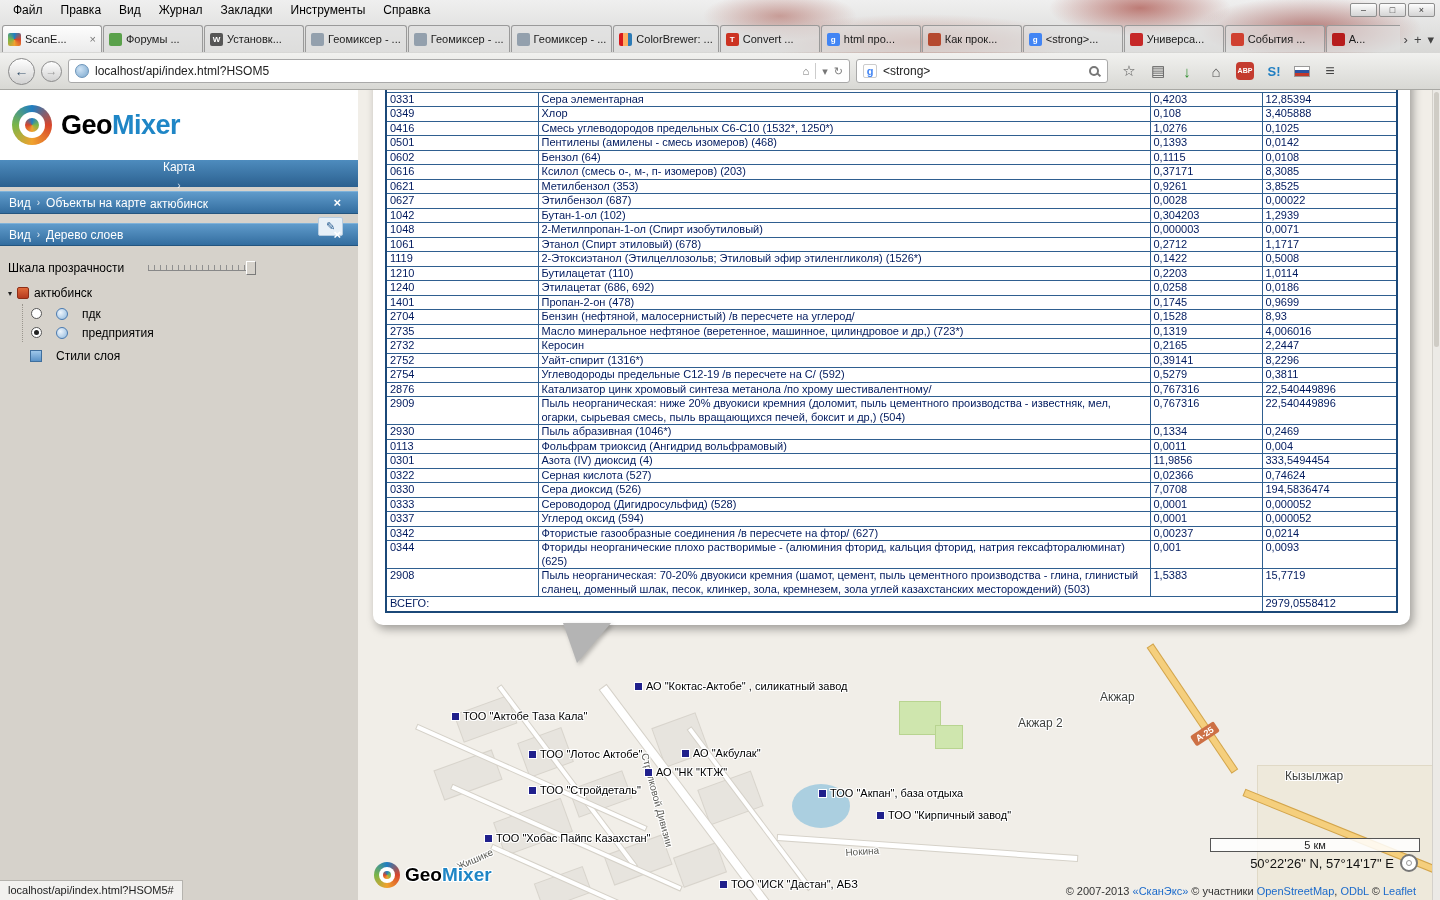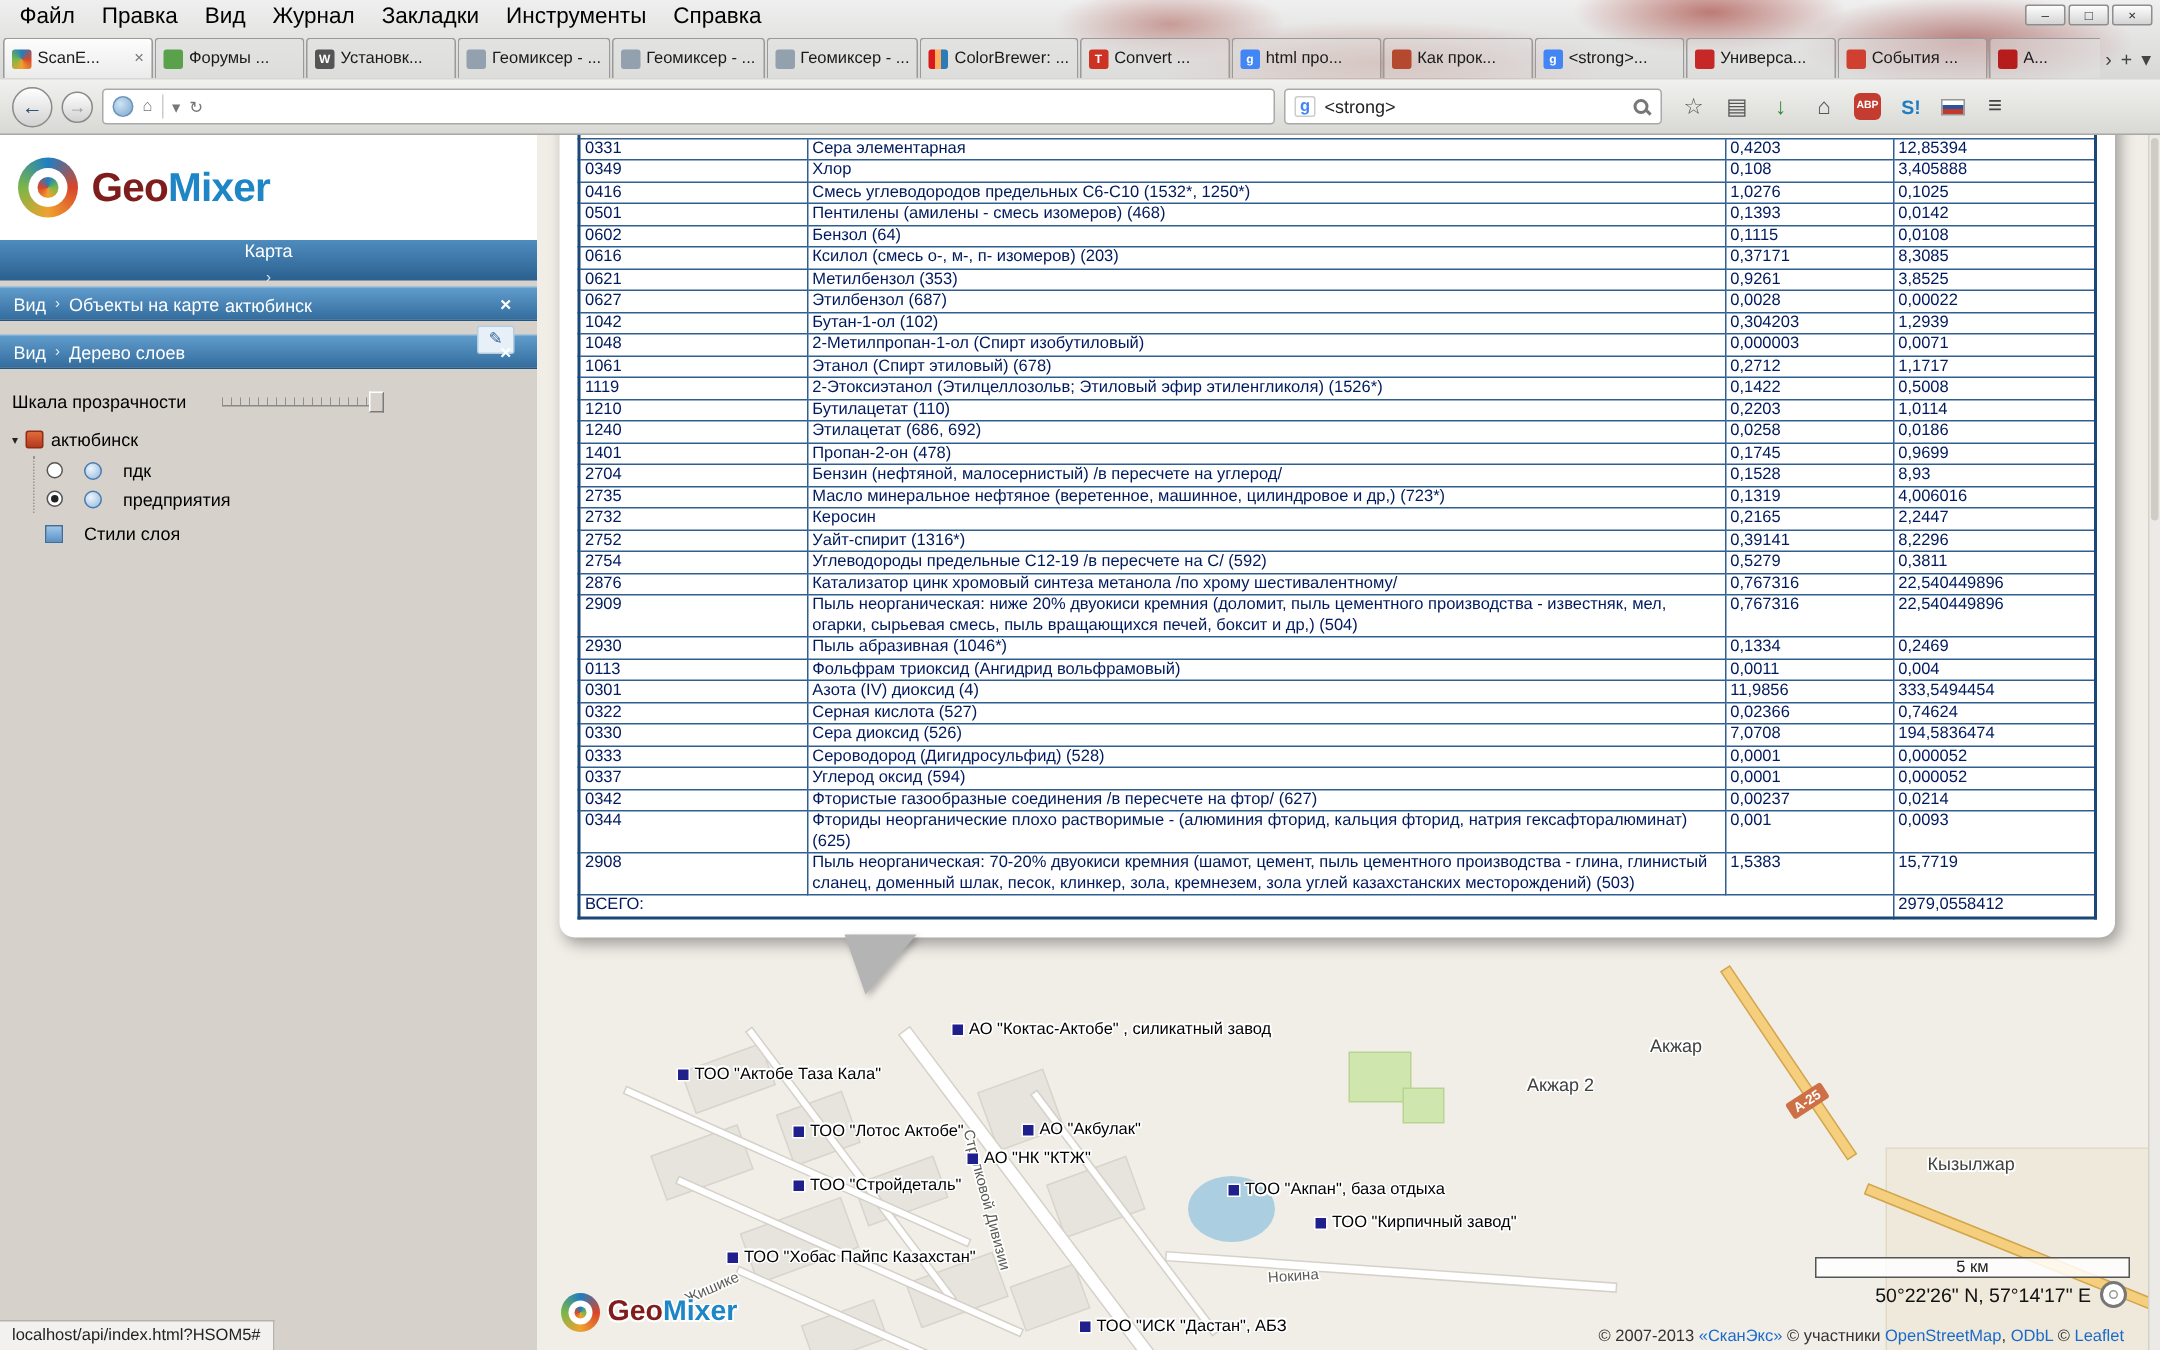--- a/index.html
+++ b/index.html
@@ -16,21 +16,21 @@
     position:absolute; left:0; top:0; right:0; height:53px;
     background:
       radial-gradient(ellipse 130px 40px at 1140px 8px, rgba(150,30,20,.55), transparent 70%),
       radial-gradient(ellipse 220px 40px at 920px 42px, rgba(165,60,40,.35), transparent 70%),
       radial-gradient(ellipse 160px 45px at 1310px 28px, rgba(140,28,22,.5), transparent 70%),
       radial-gradient(ellipse 110px 35px at 780px 16px, rgba(150,42,30,.4), transparent 70%),
       linear-gradient(#efefef,#d7d7d5);
   }
   .menubar{ position:absolute; top:0; left:0; right:0; height:20px; display:flex; align-items:center; padding-left:4px; }
   .menus{ display:flex; }
-  .menu-item{ font-size:15px; color:#000; padding:2px 9px; }
+  .menu-item{ font-size:12px; color:#000; padding:2px 9px; }
   .win-controls{ position:absolute; top:3px; right:5px; display:flex; gap:2px; }
   .winbtn{ width:27px; height:14px; background:linear-gradient(#fdfdfd,#d4d4d4); border:1px solid #8e8e8e; border-radius:2px; font-size:9px; line-height:12px; text-align:center; color:#333; }
 
   .tabbar{ position:absolute; top:20px; left:0; right:0; height:33px; display:flex; align-items:flex-end; padding:0 2px; }
   .tabs{ display:flex; height:28px; flex:1 1 auto; min-width:0; overflow:hidden; }
   .tab{ flex:0 0 100px; display:flex; align-items:center; gap:4px; padding:0 5px; height:27px;
         border:1px solid #9a9a9a; border-bottom:none; border-radius:3px 3px 0 0;
         background:rgba(226,226,226,.55); margin-right:1px; }
   .tab.active{ background:linear-gradient(#fdfdfd,#ebebeb); position:relative; z-index:2; }
   .fav{ width:13px; height:13px; border-radius:2px; flex:none; font-size:8px; font-weight:bold; color:#fff;
@@ -76,21 +76,21 @@
 
   
   .sidebar{ position:absolute; left:0; top:0; width:358px; bottom:0; background:#d6d2cb; }
   .logo-area{ height:70px; background:#fff; display:flex; align-items:center; gap:9px; padding-left:12px; }
   .spiral{ width:40px; height:40px; border-radius:50%; position:relative; flex:none;
            background:conic-gradient(from 90deg,#d8452b,#f0a22e,#7ab648,#1f7ec2,#d8452b); }
   .spiral::after{ content:""; position:absolute; inset:7px; background:#fff; border-radius:50%; }
   .spiral-core{ position:absolute; inset:13px; border-radius:50%; z-index:1;
                 background:conic-gradient(#1f7ec2,#7ab648,#f0a22e,#d8452b,#1f7ec2); }
   .logo-text{ font-size:27px; font-weight:bold; letter-spacing:-0.5px; }
-  .logo-geo{ color:#7f1d1d; } .logo-mixer{ color:#1f86c6; }
+  .logo-geo{ color:#000000; } .logo-mixer{ color:#1f86c6; }
   .map-bar{ height:27px; background:linear-gradient(#4e8cbe,#2b608f); display:flex; align-items:center;
             color:#fff; font-size:12px; padding:0 9px; gap:6px;flex-direction:column; }
   .crumb-sep{ font-size:10px; opacity:.85; }
   .edit-icon{ margin-left:auto; margin-right:6px; width:25px; height:19px; background:#e7f0f8;
               border:1px solid #b7cde0; border-radius:2px; color:#2a5f93; font-size:11px; text-align:center; line-height:17px; }
   .panel-hdr{ height:23px; background:linear-gradient(#5f9bcb,#336d9f); display:flex; align-items:center;
               color:#fff; font-size:12px; padding:0 9px 0 9px; gap:6px;
               border-top:1px solid #7fb2d9; border-bottom:1px solid #24557f; }
   .panel-hdr.first{ margin-top:4px; } .panel-hdr.second{ margin-top:9px; }
   .panel-close{ margin-left:auto; margin-right:8px; font-weight:bold; font-size:13px; color:#fff; }
@@ -265,20 +265,21 @@
         <span>▾</span>
       </div>
     </div>
   </div>
 
   <div class="navbar">
     <span class="nav-circle">←</span>
     <span class="nav-circle nav-fwd">→</span>
     <div class="urlbar">
       <span class="globe"></span>
+      <span class="url-text">localhost/api/index.html?HSOM5</span>
       <span class="url-ico">⌂</span>
       <span class="url-sep"></span>
       <span class="url-ico">▾</span>
       <span class="url-ico">↻</span>
     </div>
     <div class="searchbar">
       <span class="search-engine">g</span>
       <span class="search-text">&lt;strong&gt;</span>
       <span class="mag"></span>
     </div>

